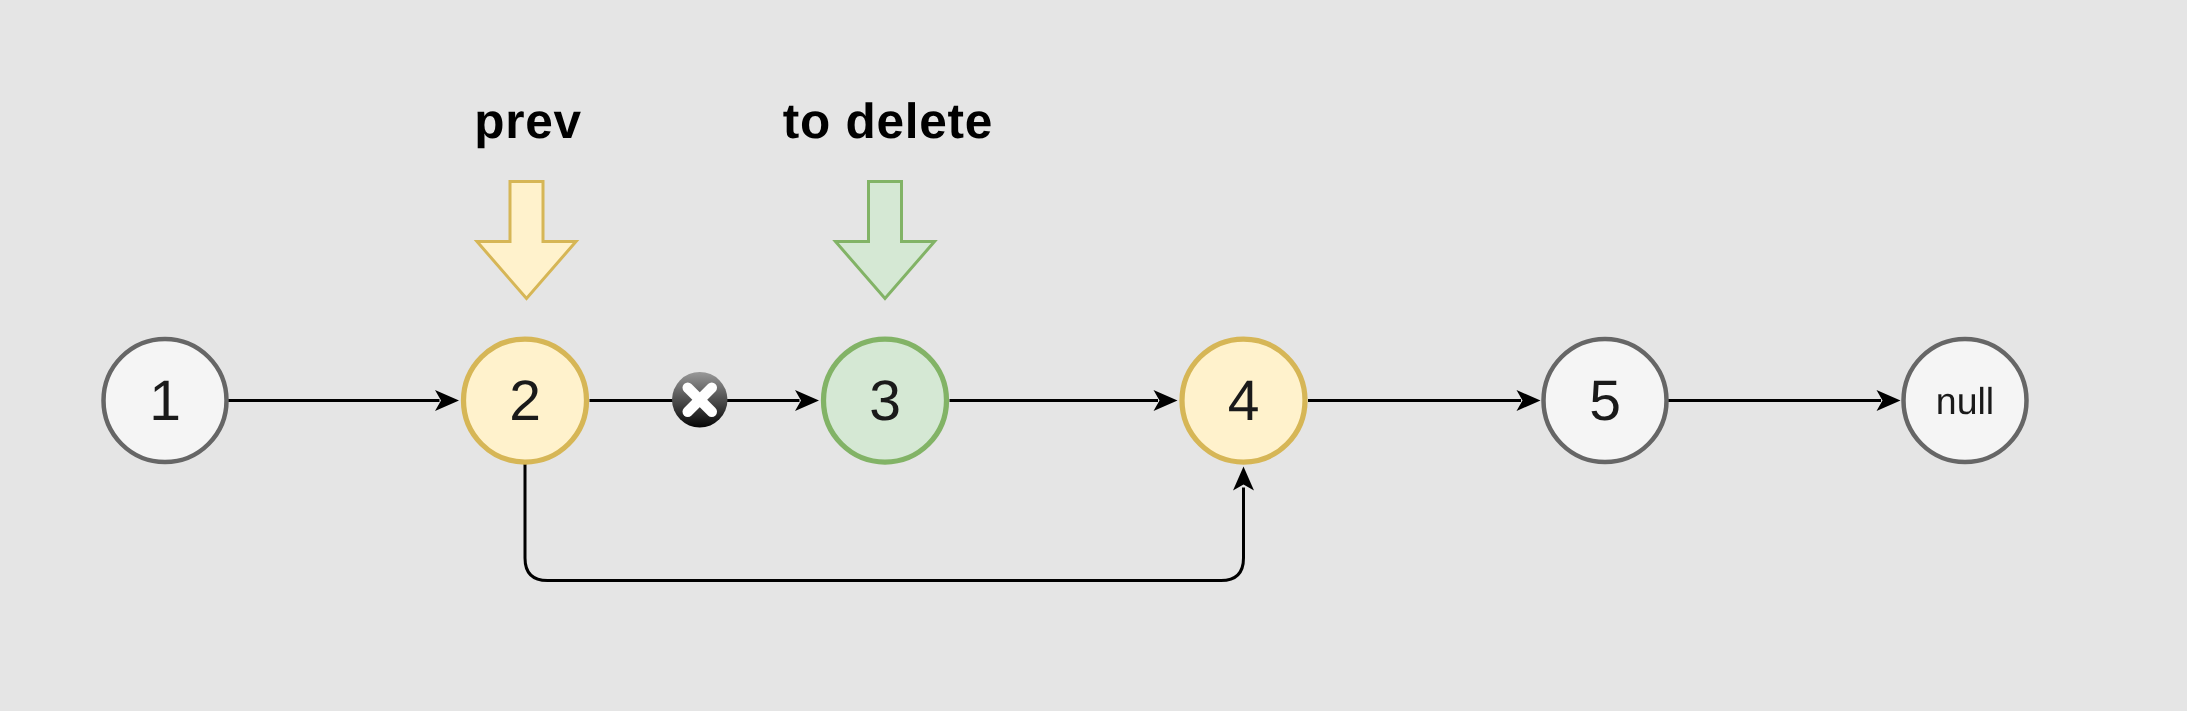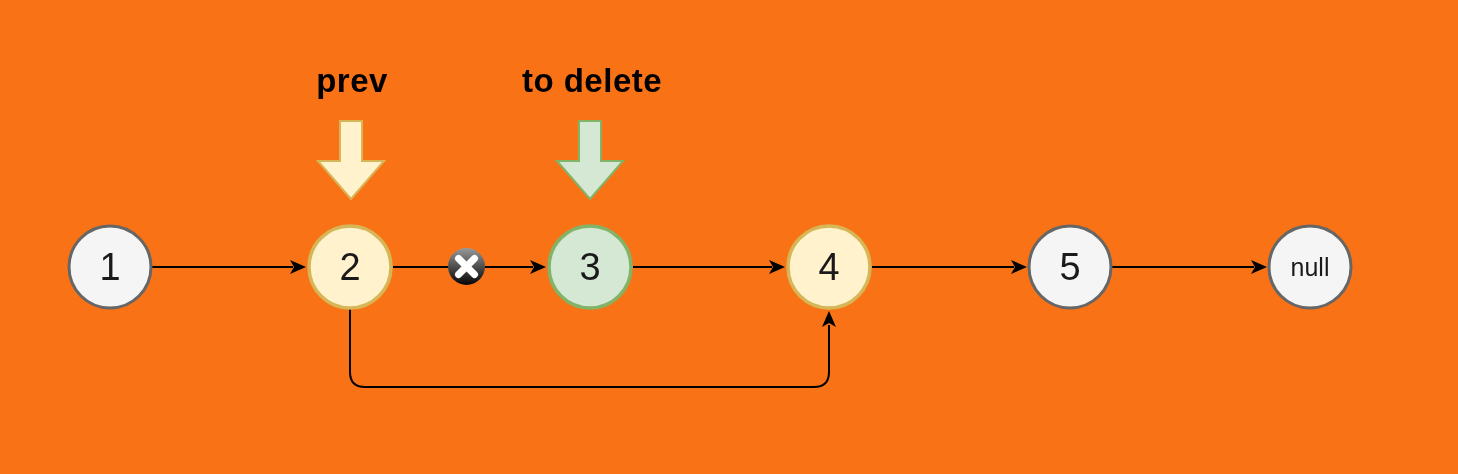--- a/index.html
+++ b/index.html
@@ -1,20 +1,20 @@
 <!DOCTYPE html>
 <html><head>
 <meta charset="utf-8">
 <style>
   html, body { margin: 0; padding: 0; background: #ffffff; }
   .stage {
     position: relative;
     width: 1458px;
     height: 474px;
-    background: #f97316;
+    background: #e5e5e5;
     overflow: hidden;
     font-family: "Liberation Sans", sans-serif;
   }
   svg { display: block; }
   .node-value {
     font-family: "Liberation Sans", sans-serif;
     font-size: 38px;
     font-weight: 400;
   }
   .node-value-small {

